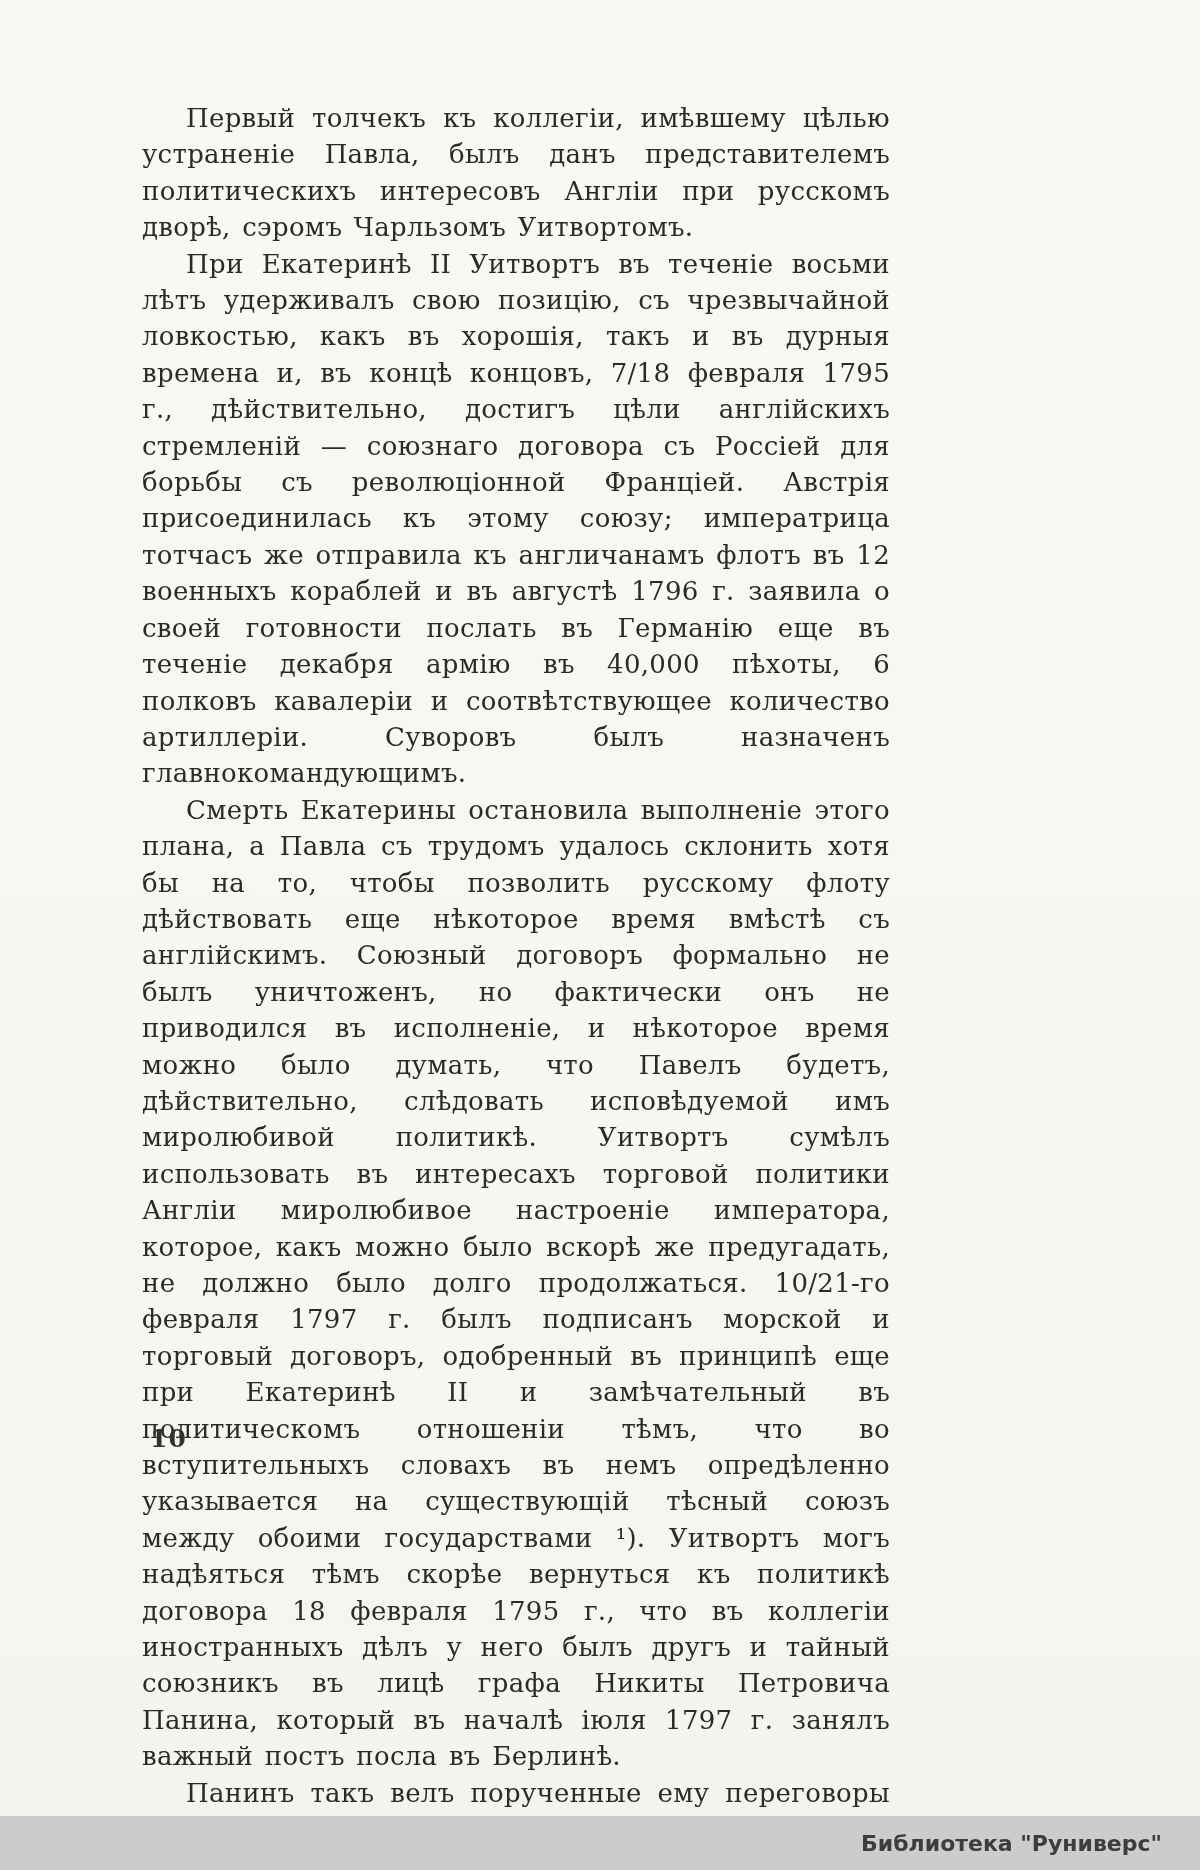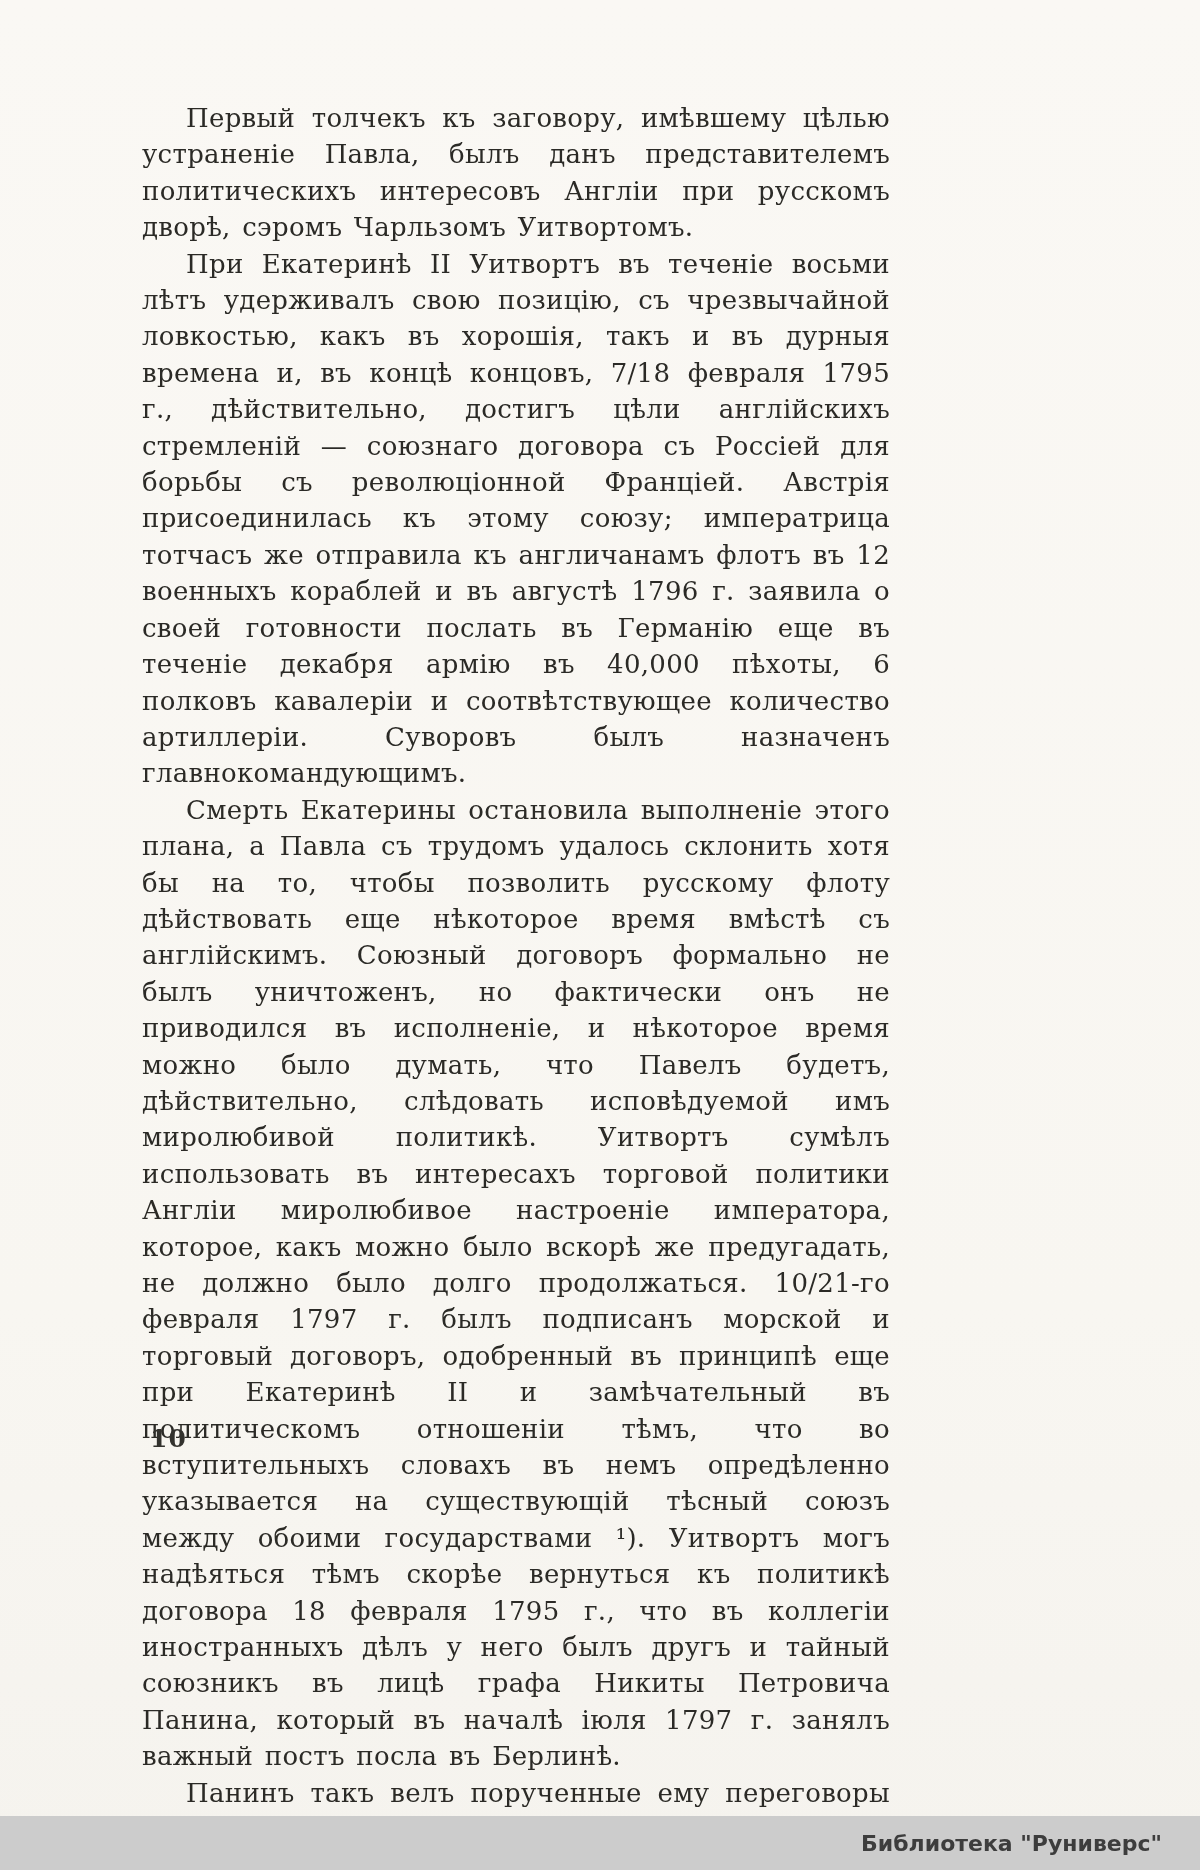--- a/index.html
+++ b/index.html
@@ -61,21 +61,21 @@
     font-size: 22px;
     color: #3d3d3d;
   }
 </style>
 </head>
 <body>
 
 <div class="scan-page">
 
   <div class="text-block">
-    <p class="body-par">Первый толчекъ къ заговору, имѣвшему цѣлью устраненіе Павла, былъ данъ представителемъ политическихъ интересовъ Англіи при русскомъ дворѣ, сэромъ Чарльзомъ Уитвортомъ.</p>
+    <p class="body-par">Первый толчекъ къ коллегіи, имѣвшему цѣлью устраненіе Павла, былъ данъ представителемъ политическихъ интересовъ Англіи при русскомъ дворѣ, сэромъ Чарльзомъ Уитвортомъ.</p>
     <p class="body-par">При Екатеринѣ II Уитвортъ въ теченіе восьми лѣтъ удерживалъ свою позицію, съ чрезвычайной ловкостью, какъ въ хорошія, такъ и въ дурныя времена и, въ концѣ концовъ, 7/18 февраля 1795 г., дѣйствительно, достигъ цѣли англійскихъ стремленій — союзнаго договора съ Россіей для борьбы съ революціонной Франціей. Австрія присоединилась къ этому союзу; императрица тотчасъ же отправила къ англичанамъ флотъ въ 12 военныхъ кораблей и въ августѣ 1796 г. заявила о своей готовности послать въ Германію еще въ теченіе декабря армію въ 40,000 пѣхоты, 6 полковъ кавалеріи и соотвѣтствующее количество артиллеріи. Суворовъ былъ назначенъ главнокомандующимъ.</p>
     <p class="body-par">Смерть Екатерины остановила выполненіе этого плана, а Павла съ трудомъ удалось склонить хотя бы на то, чтобы позволить русскому флоту дѣйствовать еще нѣкоторое время вмѣстѣ съ англійскимъ. Союзный договоръ формально не былъ уничтоженъ, но фактически онъ не приводился въ исполненіе, и нѣкоторое время можно было думать, что Павелъ будетъ, дѣйствительно, слѣдовать исповѣдуемой имъ миролюбивой политикѣ. Уитвортъ сумѣлъ использовать въ интересахъ торговой политики Англіи миролюбивое настроеніе императора, которое, какъ можно было вскорѣ же предугадать, не должно было долго продолжаться. 10/21-го февраля 1797 г. былъ подписанъ морской и торговый договоръ, одобренный въ принципѣ еще при Екатеринѣ II и замѣчательный въ политическомъ отношеніи тѣмъ, что во вступительныхъ словахъ въ немъ опредѣленно указывается на существующій тѣсный союзъ между обоими государствами ¹). Уитвортъ могъ надѣяться тѣмъ скорѣе вернуться къ политикѣ договора 18 февраля 1795 г., что въ коллегіи иностранныхъ дѣлъ у него былъ другъ и тайный союзникъ въ лицѣ графа Никиты Петровича Панина, который въ началѣ іюля 1797 г. занялъ важный постъ посла въ Берлинѣ.</p>
     <p class="body-par">Панинъ такъ велъ порученные ему переговоры съ посломъ французской республики въ Берлинѣ Кайяромъ, что 17-го сентября Павелъ приказалъ ему прервать ихъ; въ дальнѣйшихъ</p>
 
   </div>
 
   <div class="page-number">10</div>
 
   <div class="watermark-bar">
     <span>Библиотека "Руниверс"</span>

